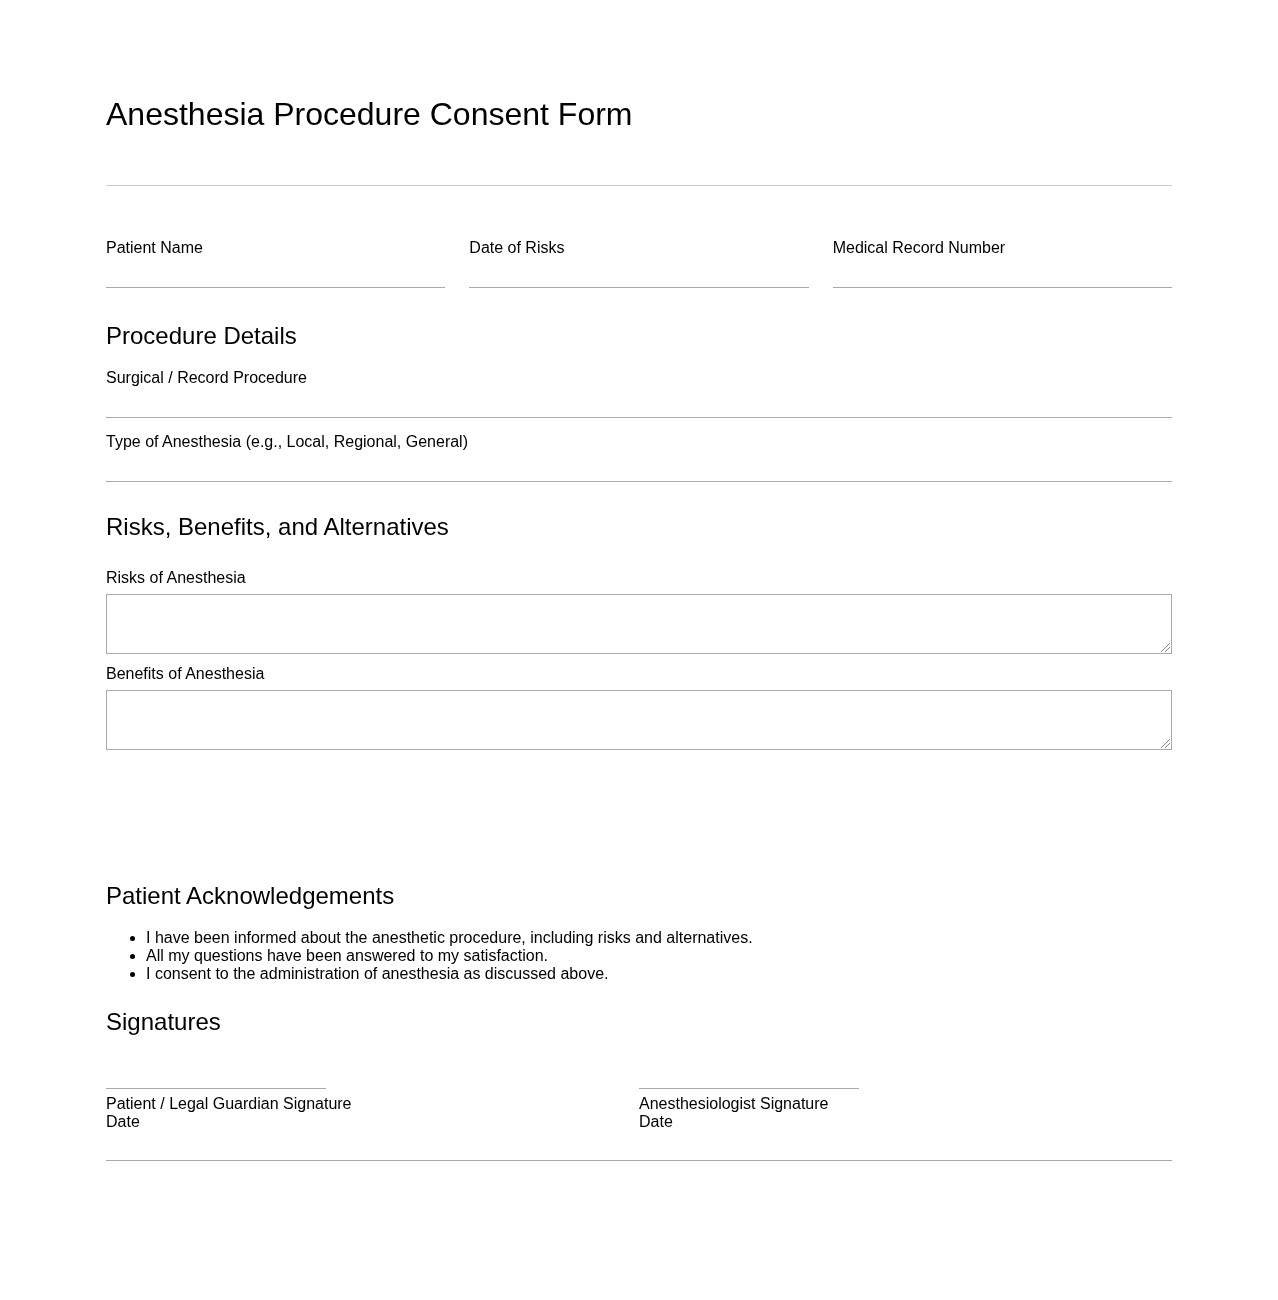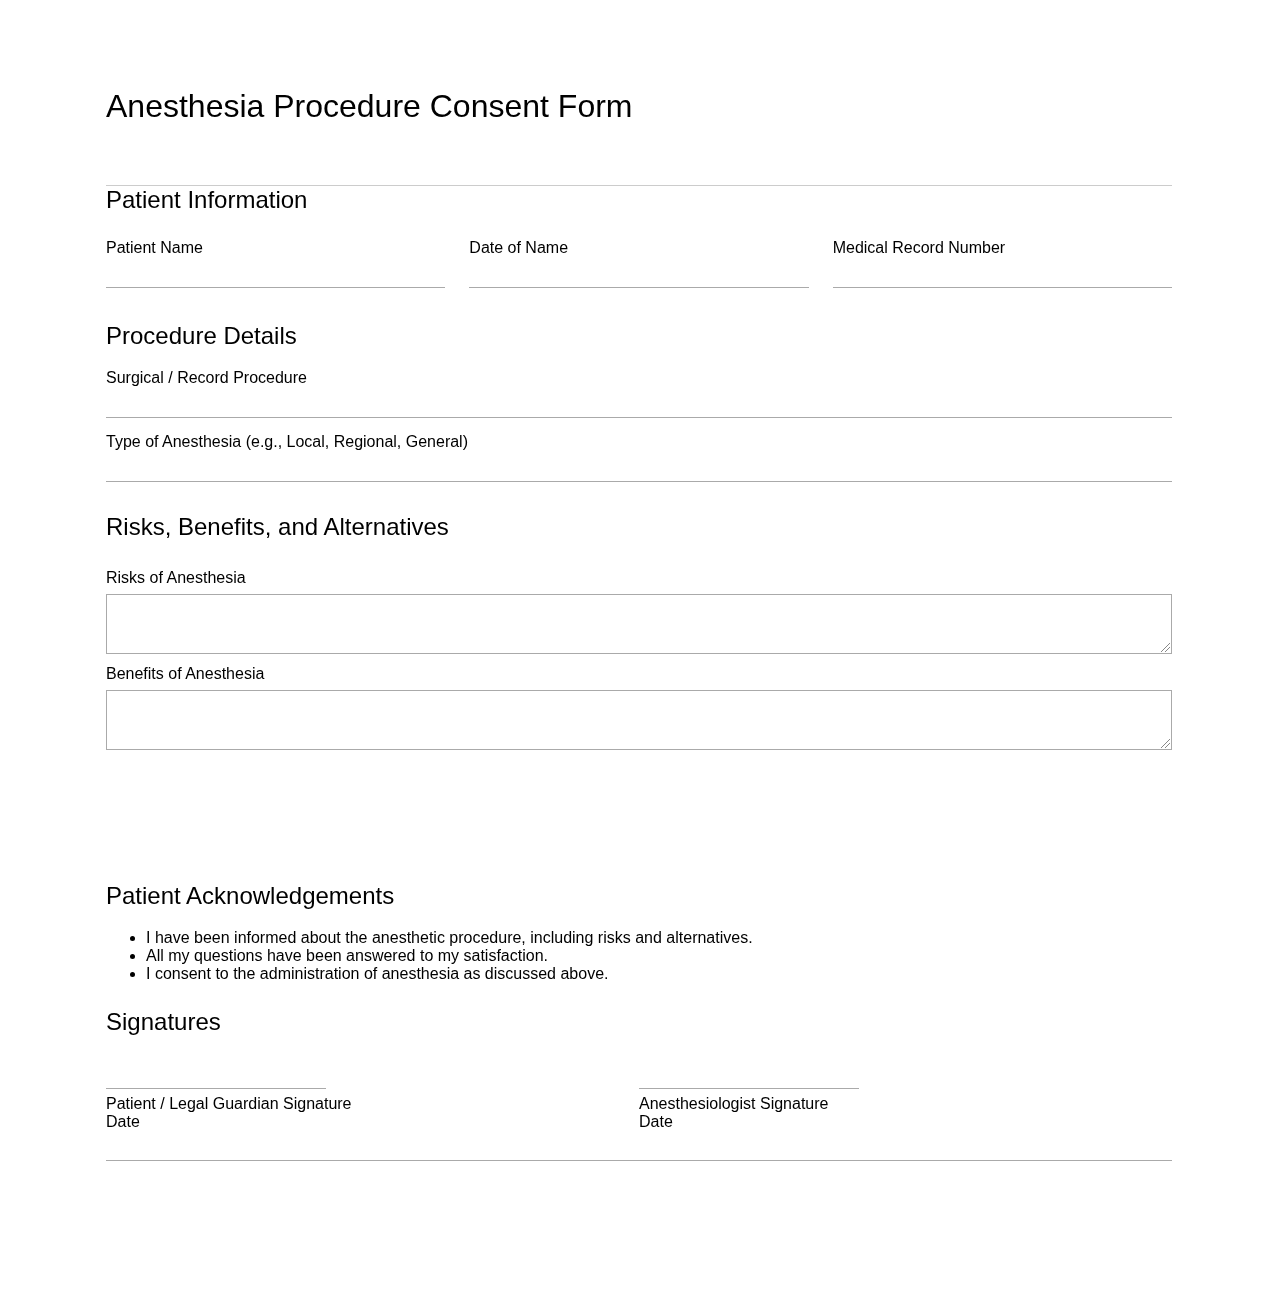--- a/index.html
+++ b/index.html
@@ -7,21 +7,21 @@
       margin: 0;
       padding: 0;
       background: #ffffff;
       color: #000000;
       font-family: "Liberation Sans", "DejaVu Sans", sans-serif;
     }
     body { width: 1278px; height: 1300px; overflow: hidden; }
     .page {
       position: relative;
       width: 1278px;
-      padding: 4px 106px;
+      padding: 12px 106px;
     }
     .form-title {
       margin: 0;
       padding-top: 83px;
       font-size: 32px;
       font-weight: normal;
       line-height: 38px;
       height: 121px;
     }
     .title-rule {
@@ -107,28 +107,27 @@
     .abs { position: absolute; left: 106px; right: 106px; }
   </style>
 </head>
 <body>
 
 <div class="page">
 
   <h1 class="form-title">Anesthesia Procedure Consent Form</h1>
   <hr class="title-rule abs" style="top:153px;">
 
-  <h2 class="section-title abs" style="top:186px;">Patient Information</h2>
   <div class="row-3 abs" style="top:239px;">
     <div class="col">
       <label class="field-label">Patient Name</label>
       <input class="line-input" type="text" style="height: 31px;" value="">
     </div>
     <div class="col">
-      <label class="field-label">Date of Name</label>
+      <label class="field-label">Date of Risks</label>
       <input class="line-input" type="text" style="height: 31px;" value="">
     </div>
     <div class="col">
       <label class="field-label">Medical Record Number</label>
       <input class="line-input" type="text" style="height: 31px;" value="">
     </div>
   </div>
 
   <h2 class="section-title abs" style="top:322px;">Procedure Details</h2>
   <div class="abs" style="top:369px;">

